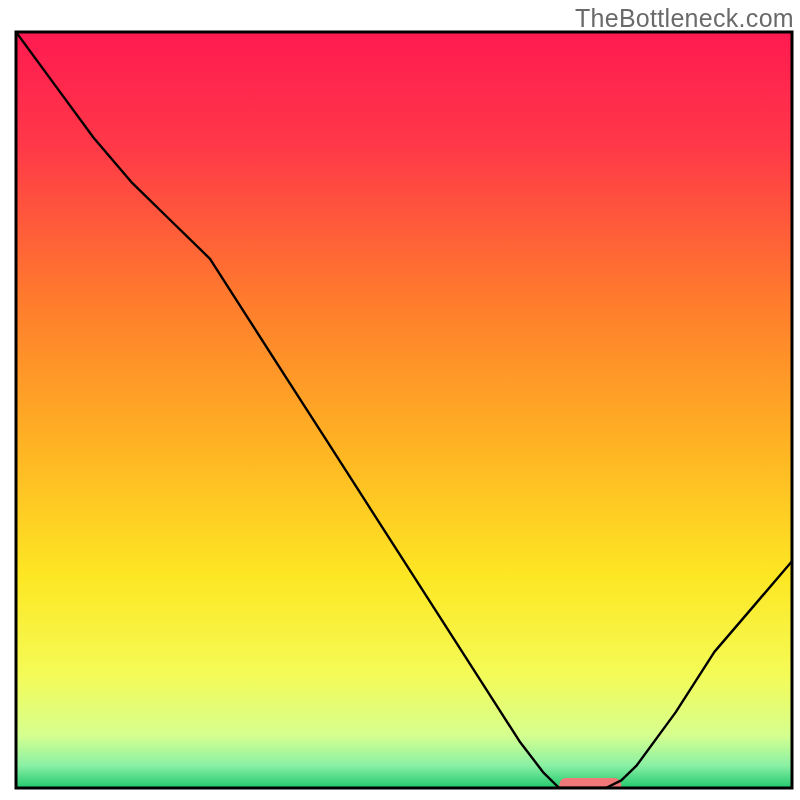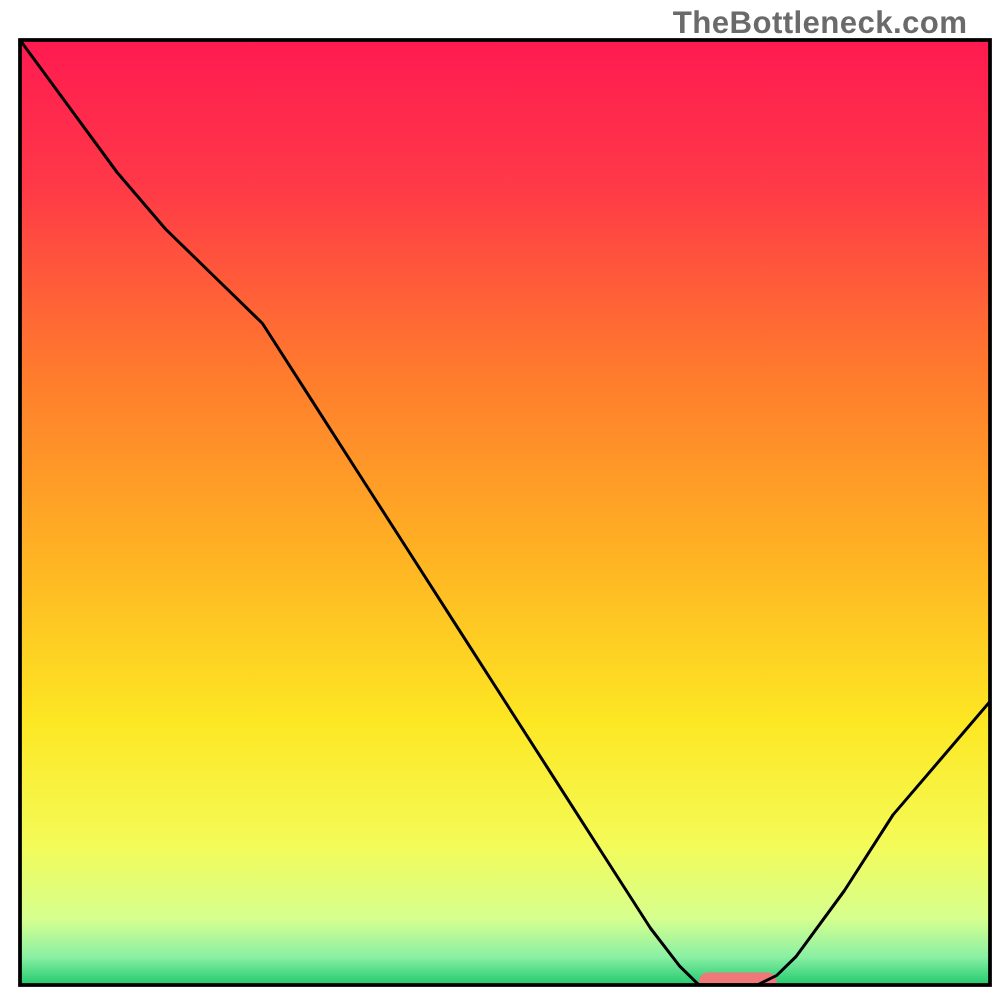--- a/index.html
+++ b/index.html
@@ -12,23 +12,23 @@
     font-family: Arial, Helvetica, sans-serif;
   }
   .stage {
     position: relative;
     width: 800px;
     height: 800px;
   }
   .watermark {
     position: absolute;
     top: 4px;
-    right: 26px;
+    right: 6px;
     font-size: 25px;
-    font-weight: 700;
+    font-weight: 400;
     color: #6a6a6a;
     letter-spacing: 0.3px;
     z-index: 3;
   }
   svg.plot {
     position: absolute;
     left: 0;
     top: 0;
     width: 800px;
     height: 800px;

